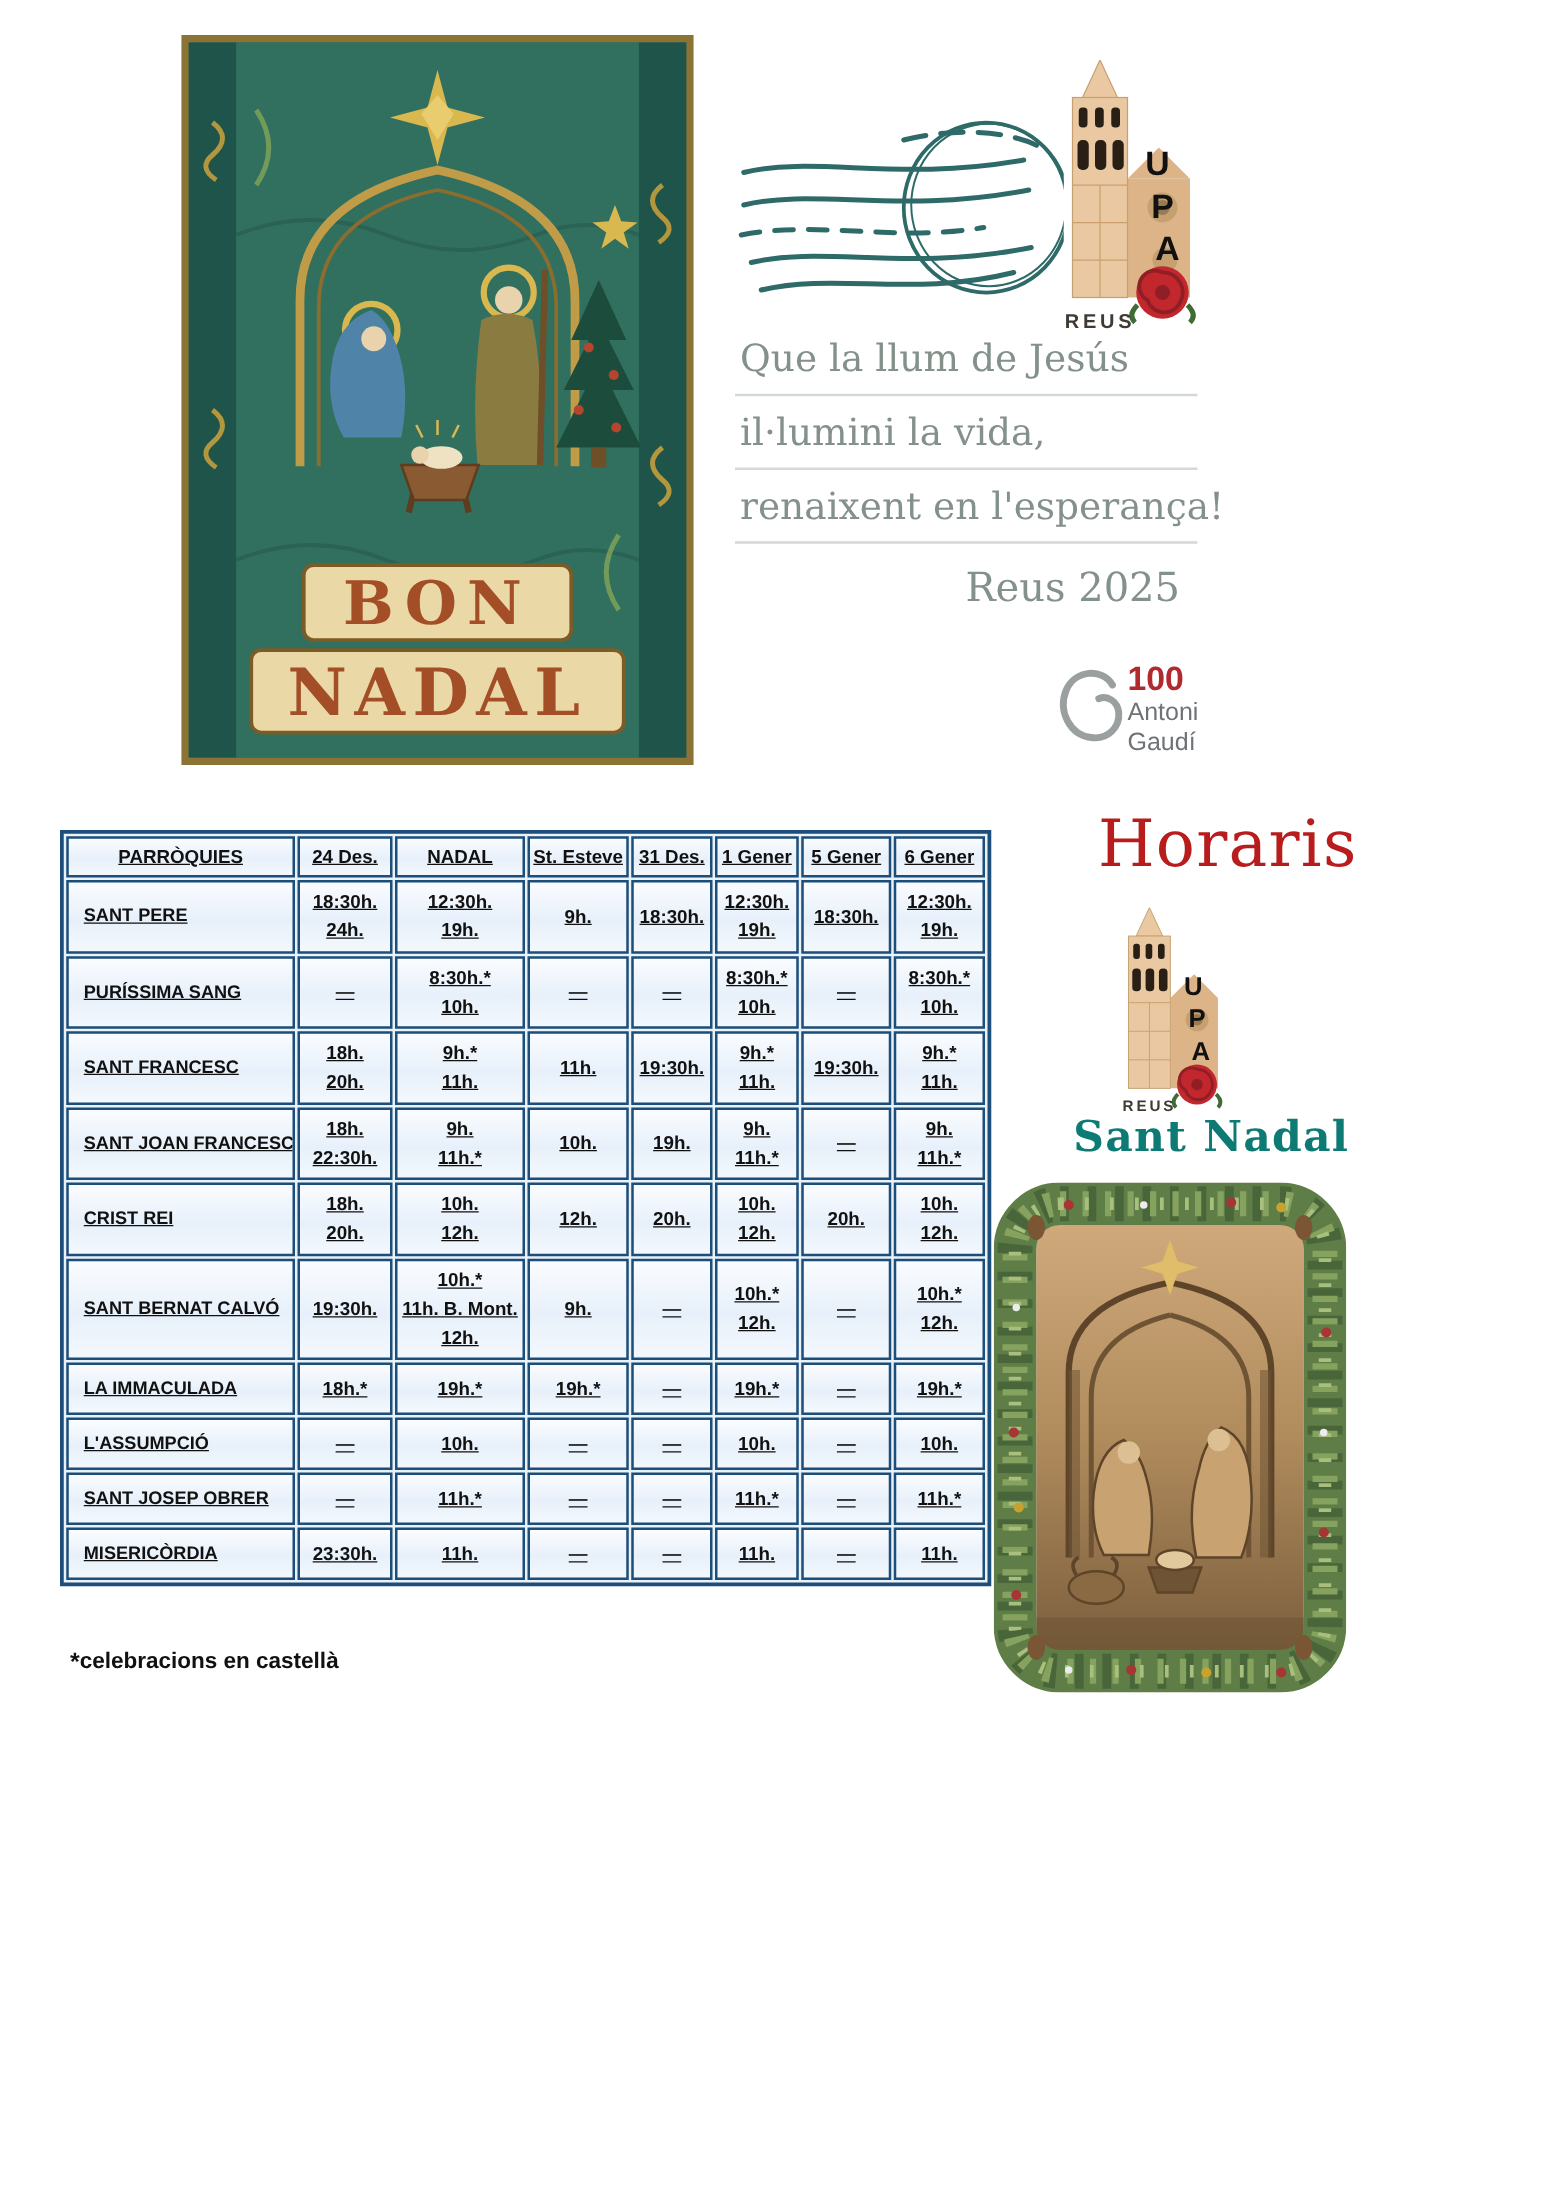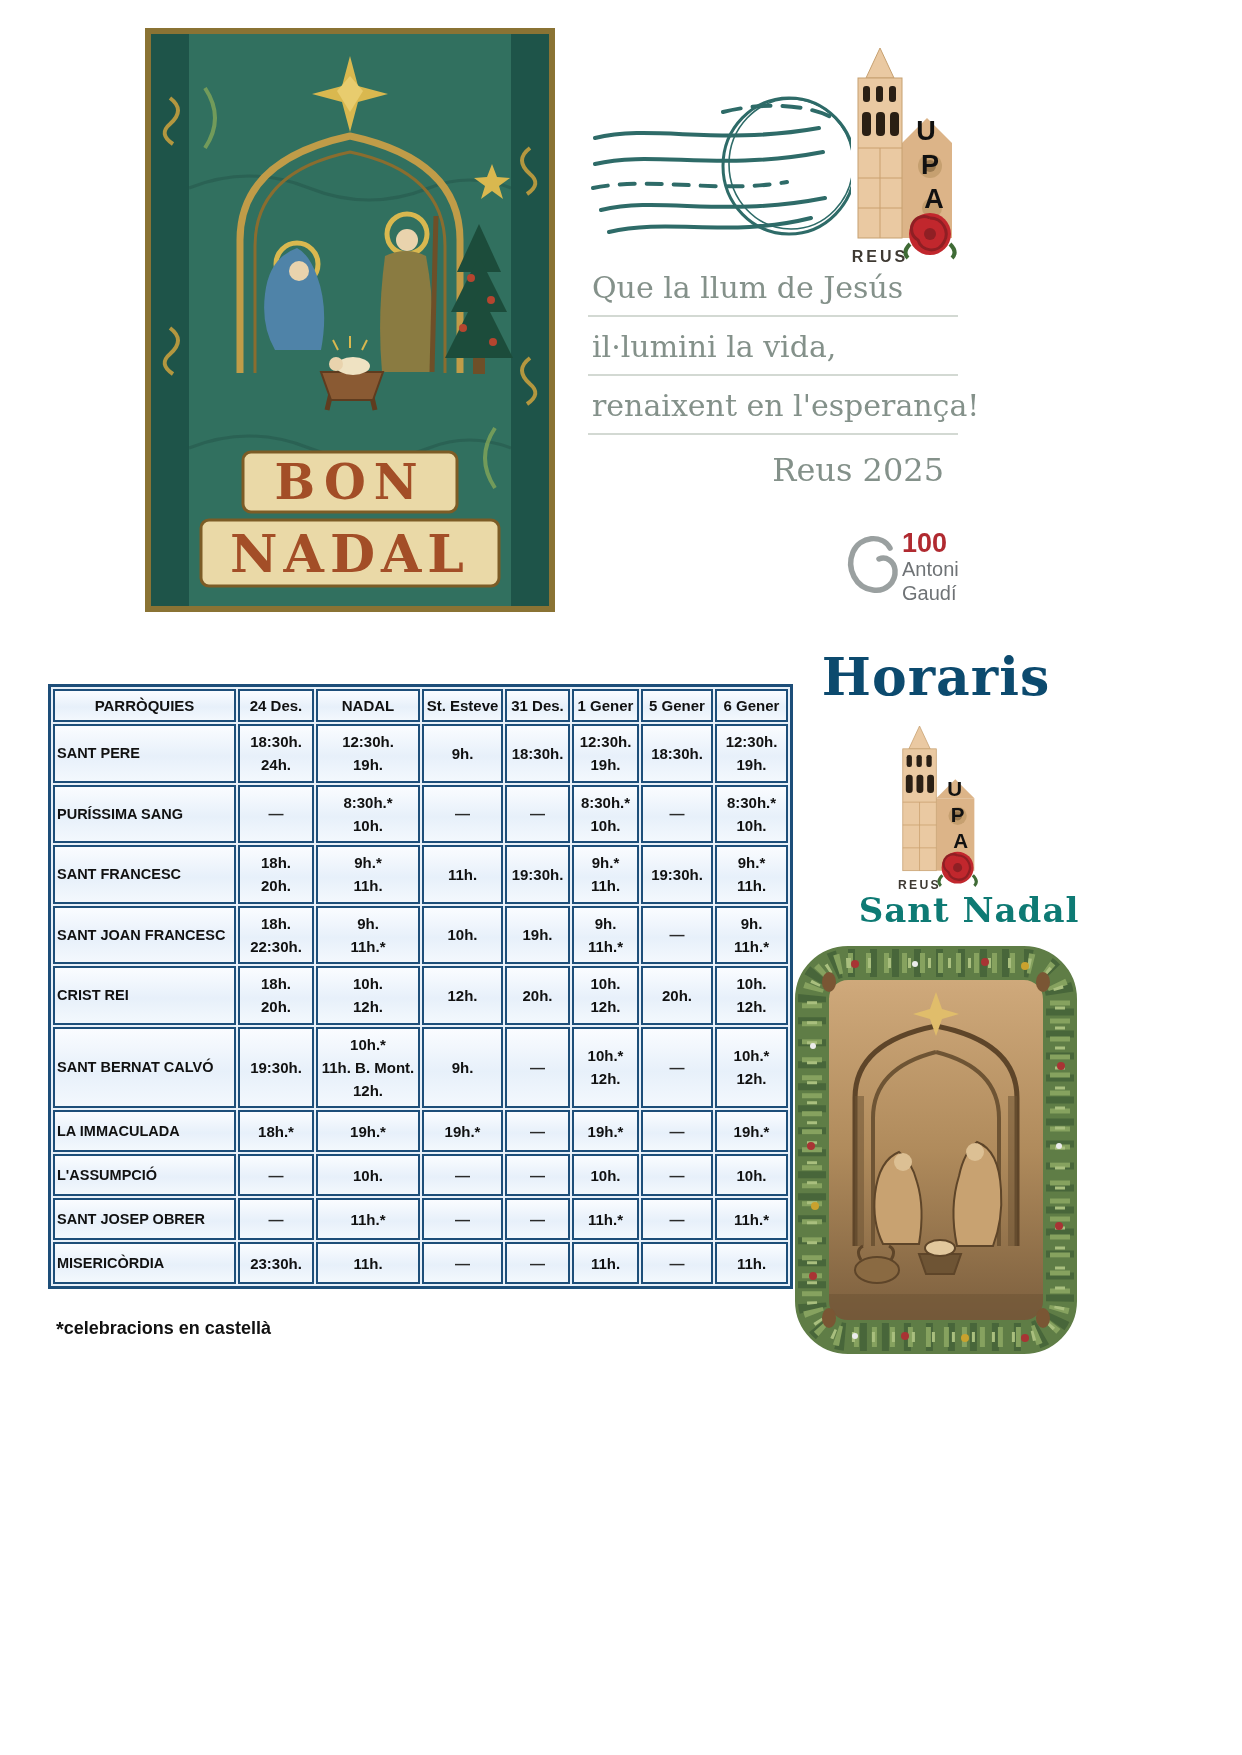--- a/index.html
+++ b/index.html
@@ -22,43 +22,43 @@
               font-family:"DejaVu Serif", serif; 
               color:#84918a; }
   .greeting .line { font-size:30px; padding:12px 4px 10px 4px;
                     border-bottom:2px solid #d3d9d3; white-space:nowrap; }
   .greeting .signature { font-size:32px; text-align:right; padding:16px 14px 0 0; }
 
   
   .gaudi-logo { position:absolute; left:840px; top:524px; width:125px; height:84px; }
 
   
-  .schedule { position:absolute; left:48px; top:684px; width:733px;
+  .schedule { position:absolute; left:48px; top:664px; width:733px;
               border-collapse:separate; border-spacing:2px;
               table-layout:fixed; background:#e9f1f9;
-              border:3px solid #1d4e79; font-size:15px; color:#111; }
+              border:3px solid #1d4e79; font-size:15px; color:#111;text-decoration:underline; }
   .schedule th, .schedule td { border:2px solid #1d4e79;
               background:linear-gradient(180deg,#fafcff 0%,#e7f0fa 55%,#f3f8fd 100%);
               text-align:center; vertical-align:middle; padding:4px 2px;
               font-weight:700; }
   .schedule th { font-size:15px; padding:6px 2px; white-space:nowrap; overflow:hidden; }
   .schedule td { height:42px; }
-  .schedule td.parish { text-align:left; padding-left:2px; font-size:14.5px;
+  .schedule td.parish { text-align:left; padding-left:12px; font-size:14.5px;
               white-space:nowrap; overflow:hidden; }
   .time-line { line-height:1.55; white-space:nowrap; }
   .dash { color:#2a2a2a; }
 
   .footnote { position:absolute; left:56px; top:1318px; font-size:18px;
               font-weight:700; color:#111;text-align:right; }
   .footnote sup { font-size:20px; vertical-align:-2px; line-height:0; }
 
   
   .horaris-title { position:absolute; left:786px; top:646px; width:300px;
-              text-align:center; font-family:"DejaVu Serif", serif;
-              font-weight:bold; font-size:52px; color:#0c4a6e;
+              text-align:right; font-family:"DejaVu Serif", serif;
+              font-weight:normal; font-size:52px; color:#b91c1c;
               letter-spacing:1px; }
   .santnadal-title { position:absolute; left:786px; top:890px; width:300px;
               text-align:center; font-family:"DejaVu Serif", serif;
               font-weight:bold; font-size:34px; color:#0e7a74;
               letter-spacing:1px;margin-left:33px; }
   .nativity-photo { position:absolute; left:795px; top:946px; width:282px; height:408px; }
 </style>
 </head>
 <body>
 

